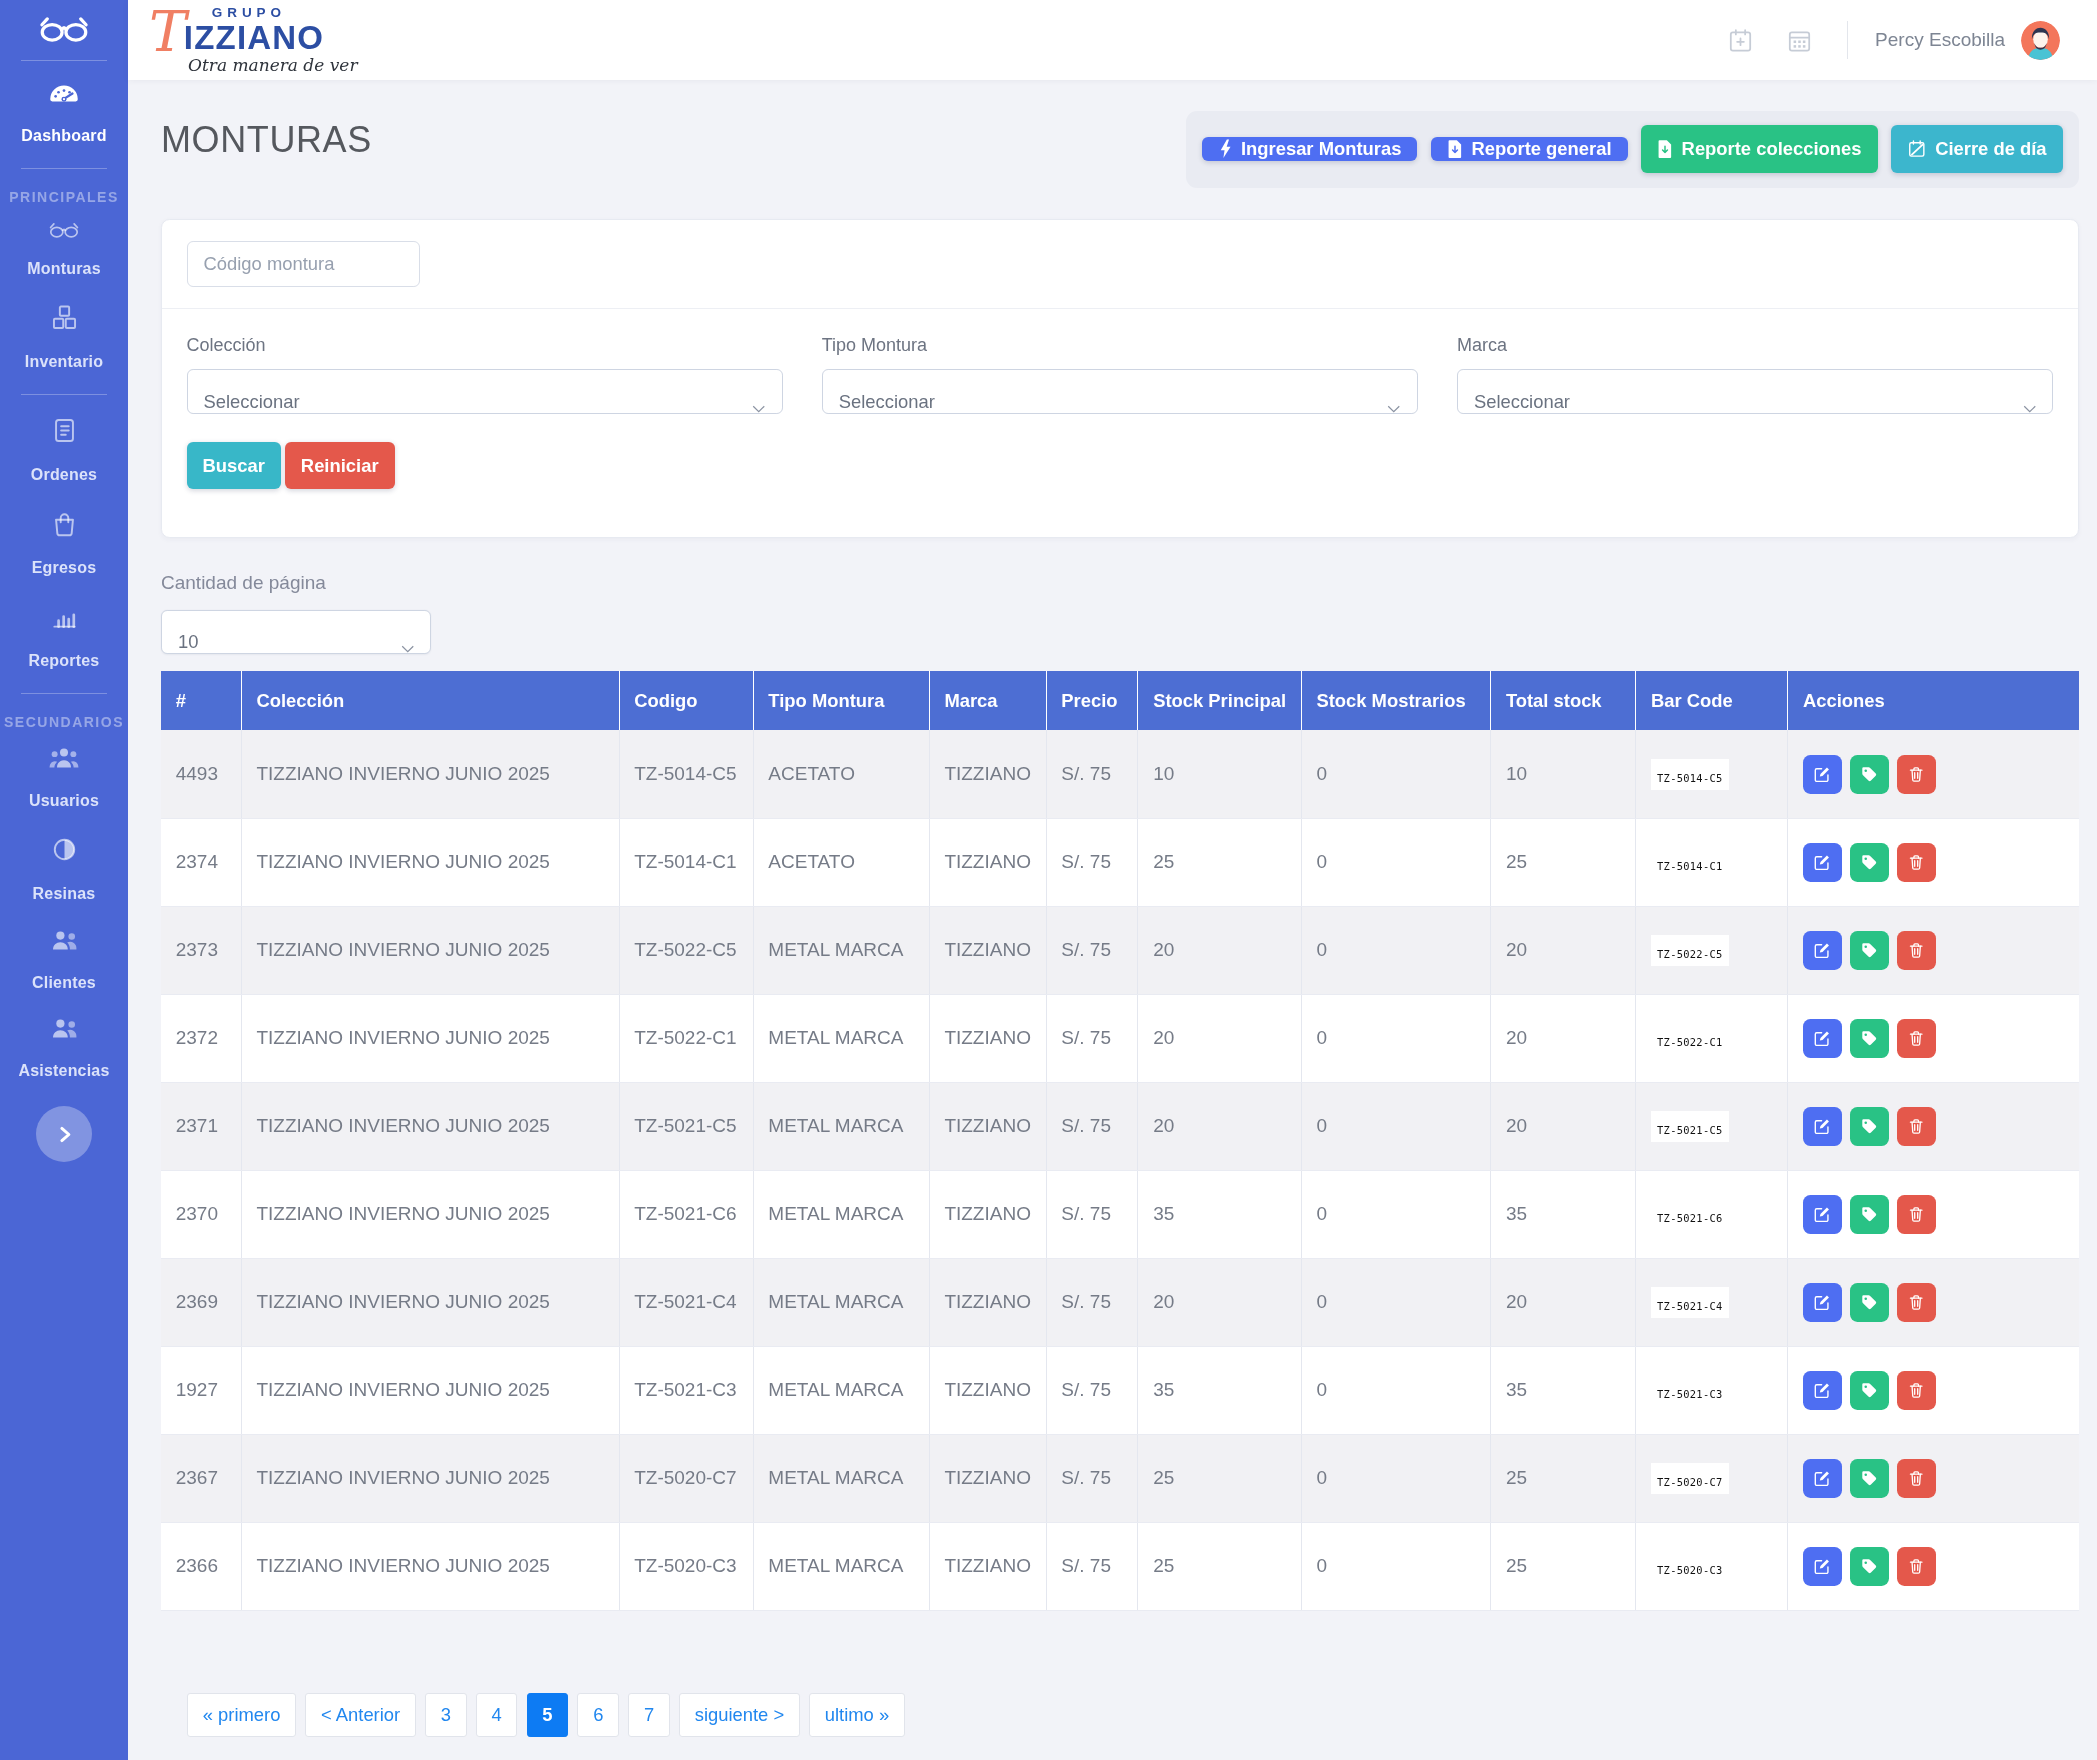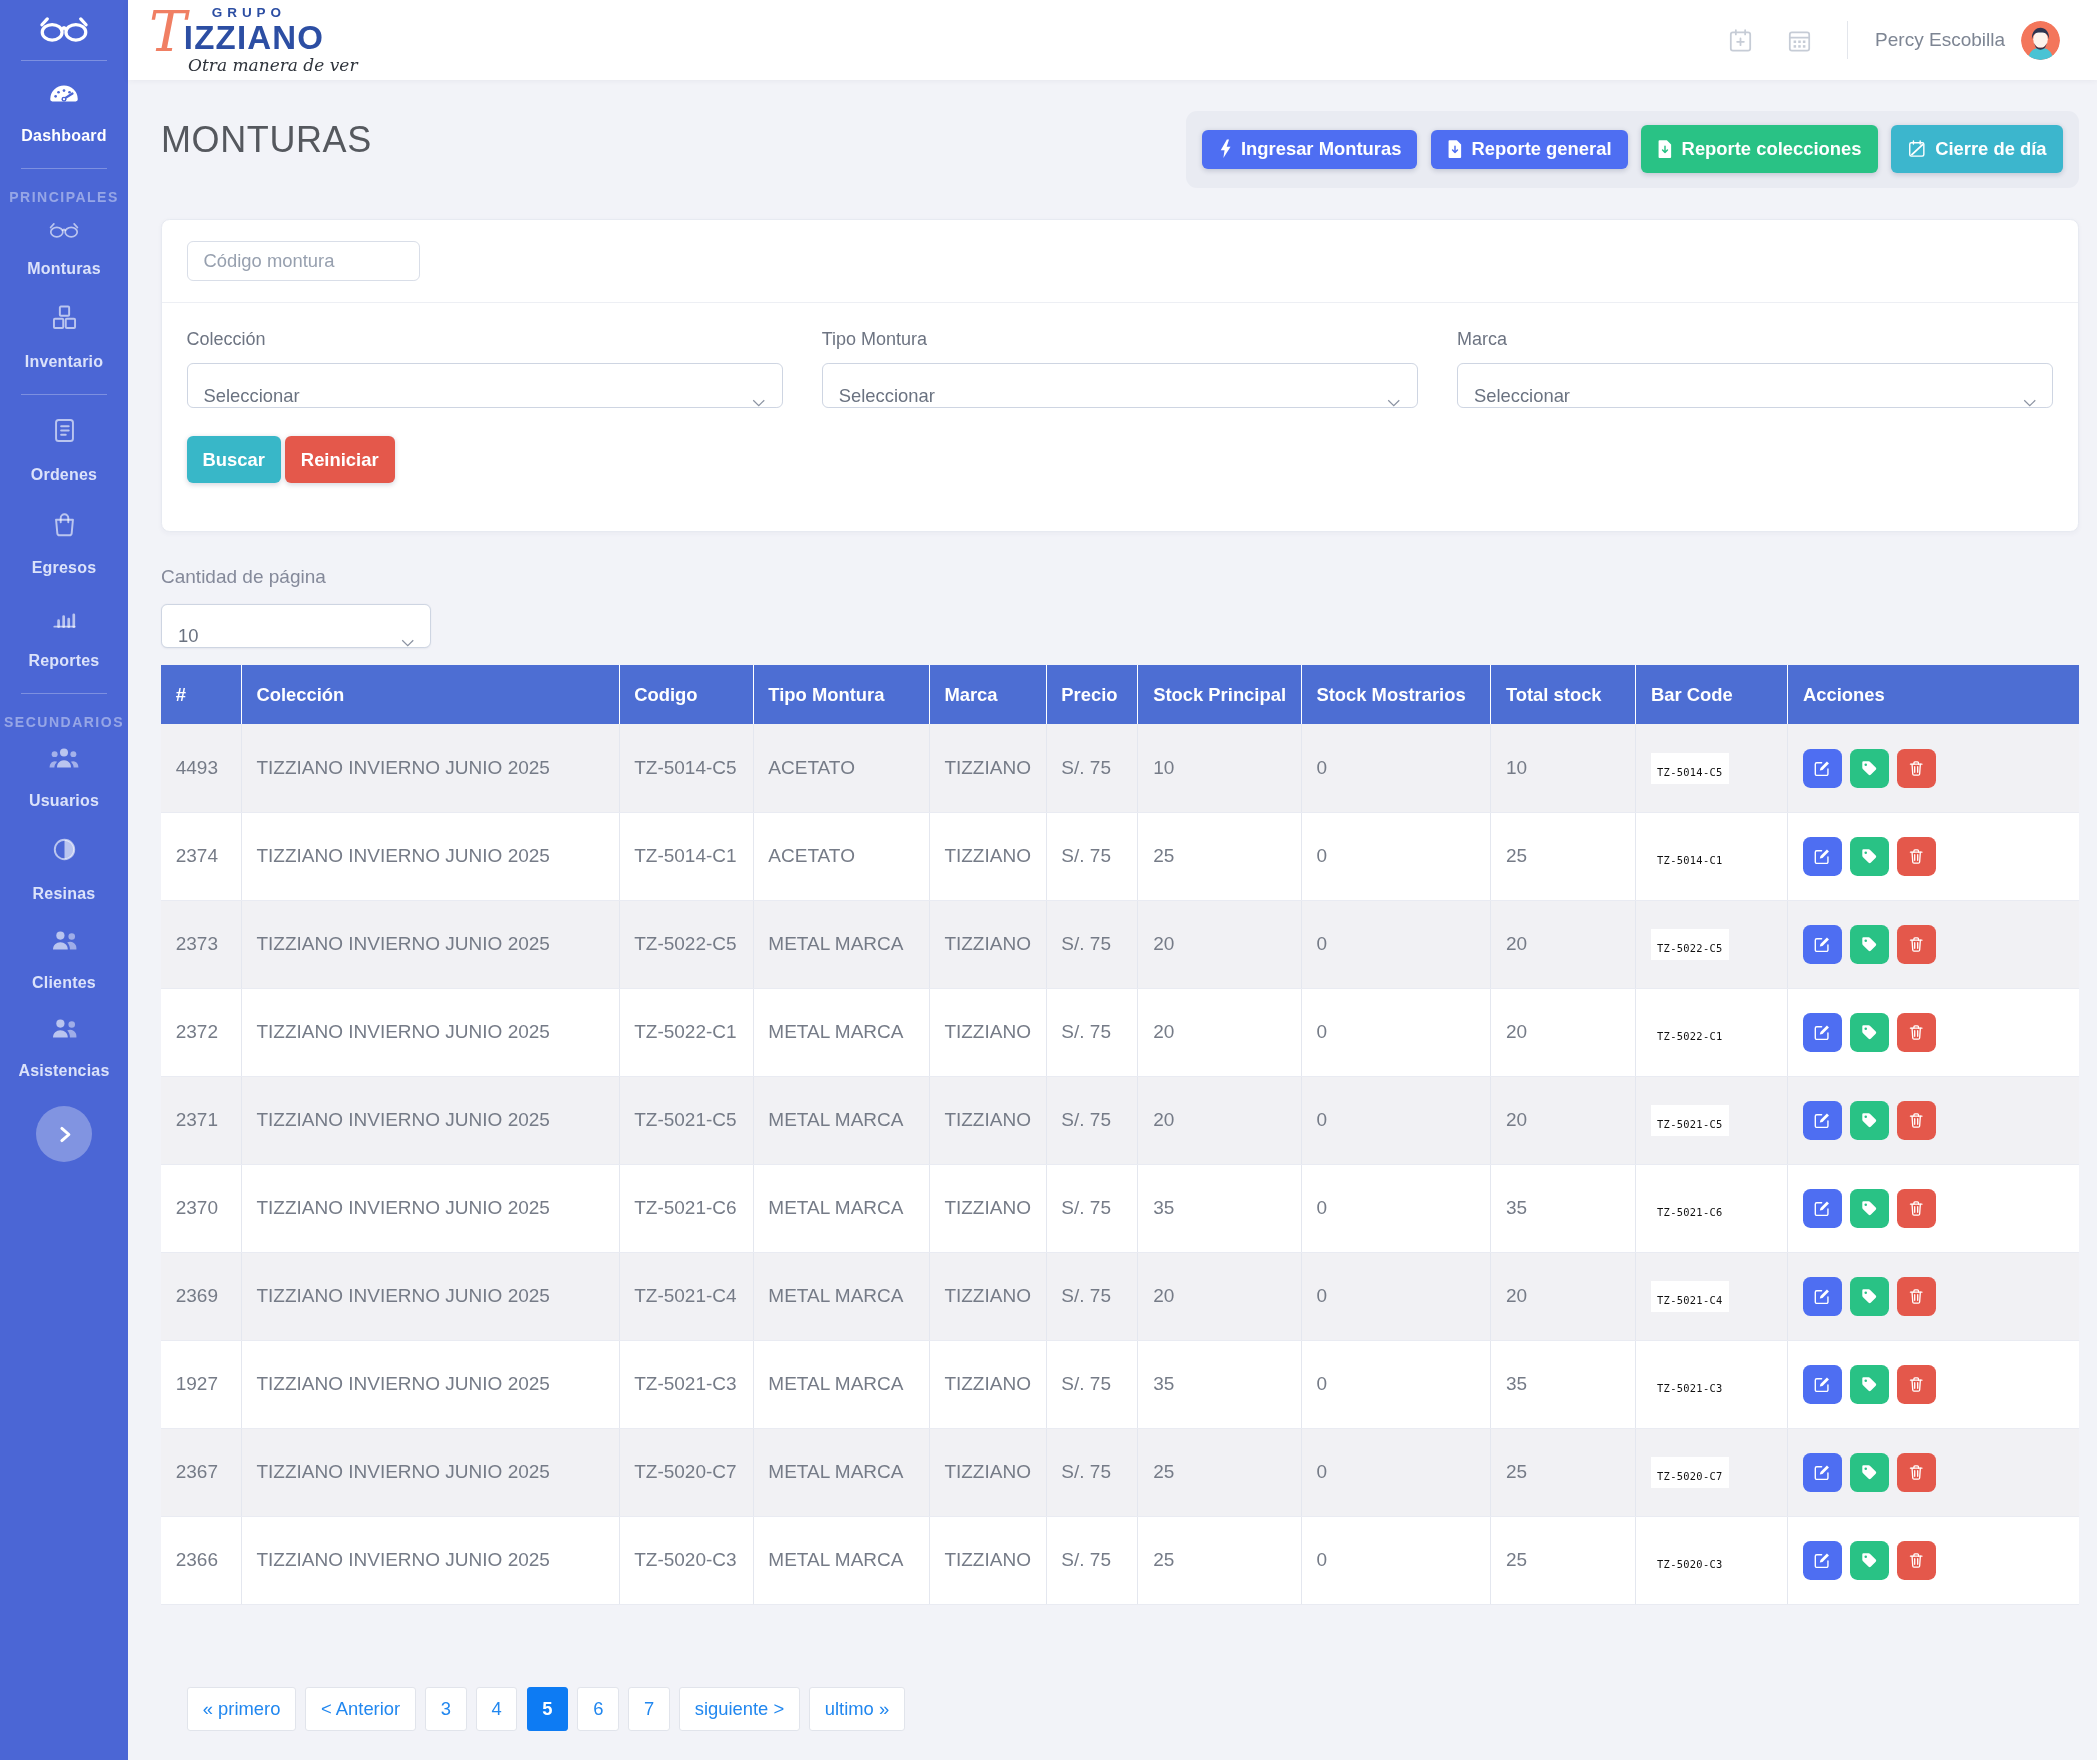--- a/index.html
+++ b/index.html
@@ -35,32 +35,32 @@
   .user-name { font-size:19px; color:#7d8593; margin-right:16px; cursor:pointer; }
   .avatar { width:39px; height:39px; border-radius:50%; overflow:hidden; cursor:pointer; flex:none; }
 
   .content { flex:1; padding:22px 18.4px 0 33px; }
 
   
   .title-row { display:flex; justify-content:space-between; align-items:flex-start; }
   .page-title { font-size:36px; font-weight:400; color:#55585e; letter-spacing:0.6px; margin-top:17px; }
   .actions-panel { background:#e9ebf2; border-radius:11px; padding:14.7px 16px; display:flex; align-items:center; gap:13.5px; margin-top:8.6px; }
   .btn { border:none; display:inline-flex; align-items:center; gap:8.6px; color:#fff; font-size:18.4px; font-weight:600; font-family:inherit; border-radius:6.1px; padding:0 16px; cursor:pointer; box-shadow:0 1.8px 4.9px rgba(30,40,80,.18); white-space:nowrap; }
-  .btn-sm { height:39px; }
+  .btn-sm { height:24px; }
   .btn-lg { height:48px; }
   .btn-blue  { background:#4e6ef2; }
   .btn-green { background:#29c285; }
   .btn-teal  { background:#3cb6cd; }
   .btn-cyan  { background:#38b7c8; }
   .btn-red   { background:#e4584b; }
 
   
   .filter-card { background:#fff; border:0.6px solid #e7eaf1; border-radius:8.6px; margin-top:31px; box-shadow:0 1.2px 4.9px rgba(40,50,90,.04); }
   .filter-top { padding:21px 24.5px; border-bottom:1.2px solid #edeff4; }
-  .text-input { width:233px; height:40px; border:1.2px solid #d9dee8; border-radius:6.1px; font-size:18.4px; font-family:inherit; color:#5f6673; padding:0 16px; outline:none; background:#fff; }
+  .text-input { width:233px; height:46px; border:1.2px solid #d9dee8; border-radius:6.1px; font-size:18.4px; font-family:inherit; color:#5f6673; padding:0 16px; outline:none; background:#fff; }
   .text-input::placeholder { color:#97a0af; }
   .filter-body { padding:26px 24.5px 48px; }
   .filter-grid { display:grid; grid-template-columns:1fr 1fr 1fr; column-gap:39px; }
   .field-label { font-size:18px; color:#6d7482; margin-bottom:13.5px; }
   .select-box { height:45px; background:#fff; border:1.2px solid #ced5e2; border-radius:6.1px; display:flex; align-items:flex-end; justify-content:space-between; padding:0 16px; font-size:18.4px; color:#6a7280; cursor:pointer; }
   .select-box .chev { color:#8b93a2; display:flex; }
   .filter-actions { margin-top:28px; display:flex; gap:4px; }
   .btn-filter { height:47px; font-weight:600; }
 
   

